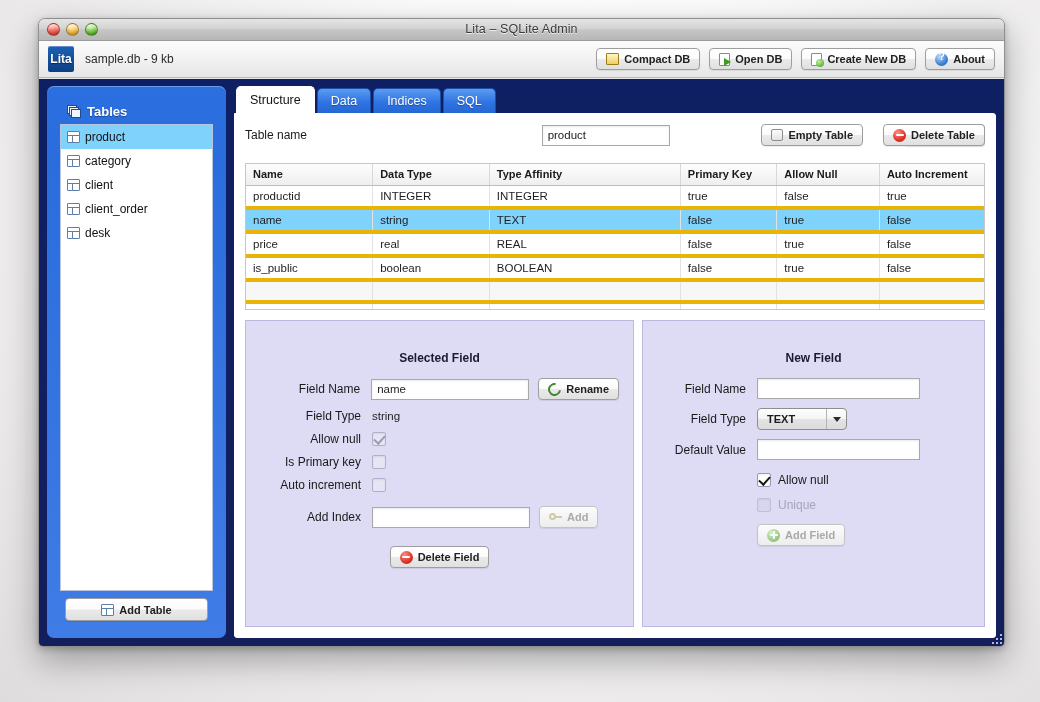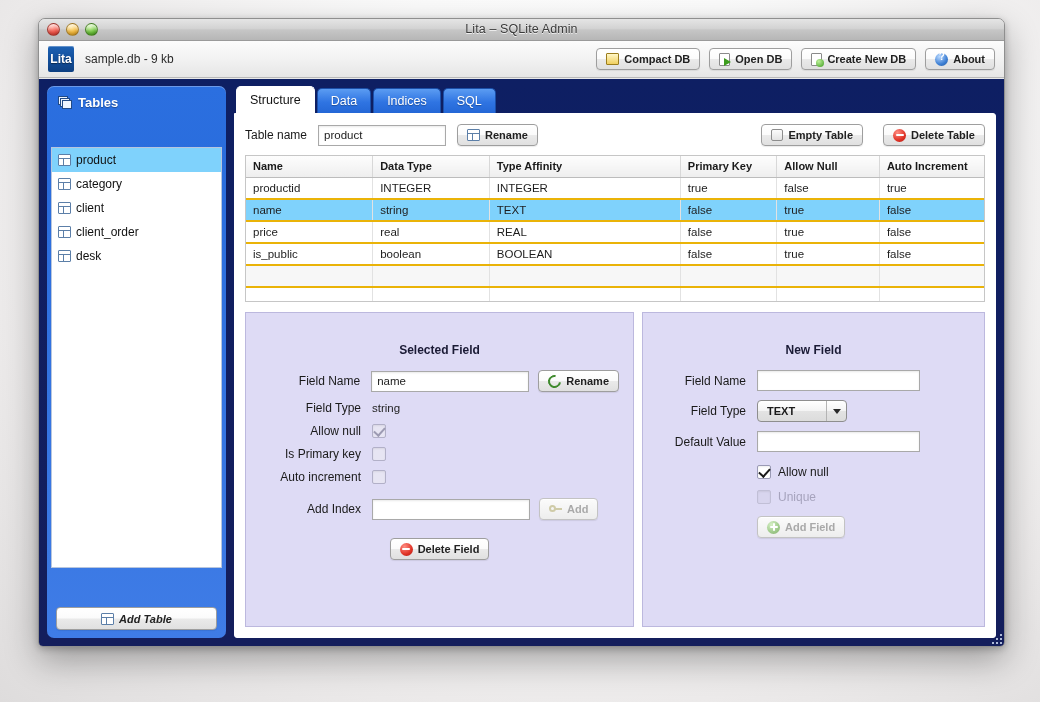--- a/index.html
+++ b/index.html
@@ -90,44 +90,43 @@
     background: linear-gradient(to bottom, #0e1f63 0%, #141e5c 100%);
     padding: 7px 8px 8px 8px;
     display: flex; gap: 8px;
   }
 
   
   #sidebar {
     width: 179px;
     background: linear-gradient(to bottom, #2b6fe0 0%, #2a6ddd 14%, #3f7ce6 100%);
     border-radius: 7px;
-    padding: 4px;
+    padding: 13px;
     display: flex; flex-direction: column;
     box-shadow: inset 0 1px 0 rgba(255,255,255,0.3);
-    gap: 32px;
   }
   #sb-header {
     height: 25px; display: flex; align-items: center; gap: 6px;
     padding-left: 7px;
     color: #fff; font-size: 13px; font-weight: bold;
     text-shadow: 0 1px 1px rgba(0,0,0,0.35);
   }
   #table-list {
     flex: 1;
     background: #fff;
     border: 1px solid #b8c6dd;
     overflow: hidden;
   }
   .tl-item {
     height: 24px; display: flex; align-items: center; gap: 5px;
     padding-left: 6px; font-size: 12px; color: #111;
   }
   .tl-item.selected { background: #7fd2fc; }
   #sb-footer { padding: 7px 5px 4px 5px; }
-  #sb-footer .osx-btn { width: 100%; justify-content: center; height: 23px; font-style: italic; }
+  #sb-footer .osx-btn { width: 100%; justify-content: center; height: 23px; }
 
   
   #main { flex: 1; display: flex; flex-direction: column; min-width: 0; }
   #tabstrip { display: flex; align-items: flex-end; height: 27px; gap: 2px; padding-left: 2px; }
   .tab {
     height: 25px; padding: 0 13px;
     display: flex; align-items: center;
     font-size: 12.5px; color: #ffffff;
     background: linear-gradient(to bottom, #5b9cf2 0%, #2f74e2 55%, #2467d6 100%);
     border-radius: 5px 5px 0 0;
@@ -145,21 +144,21 @@
     background: #ffffff;
     border: 1px solid #ffffff;
     border-radius: 0 3px 3px 3px;
     padding: 9px 10px 10px 10px;
     display: flex; flex-direction: column;
     min-height: 0;
     position: relative;
   }
 
   
-  #panel-top { display: flex; align-items: center; height: 24px; margin-bottom: 8px; position: relative; }
+  #panel-top { display: flex; align-items: center; height: 24px; margin-bottom: 16px; position: relative; justify-content: space-between; }
   .lbl { font-size: 12px; color: #1a1a1a; }
   .txtin {
     height: 21px; border: 1px solid #a9a9a9; background: #fff;
     font-size: 11.5px; color: #222; padding: 0 5px;
     font-family: "Liberation Sans", sans-serif;
     box-shadow: inset 0 1px 2px rgba(0,0,0,0.09);
   }
   #panel-top-right { position: absolute; right: 0; display: flex; gap: 20px; }
 
   
@@ -175,21 +174,21 @@
     border-bottom: 1px solid #bcbcbc;
     border-right: 1px solid #d8d8d8;
     font-size: 11px; font-weight: bold; color: #1a1a1a;
     text-align: left; padding: 4px 7px; height: 21px;
   }
   thead th:last-child { border-right: none; }
   tbody td {
     font-size: 11.5px; color: #1d1d1d;
     padding: 4px 7px; height: 22px;
     border-right: 1px solid #e2e2e2;
-    border-bottom: 2px solid #eab308;
+    border-bottom: 4px solid #eab308;
     overflow: hidden; white-space: nowrap; text-overflow: ellipsis;
   }
   tbody td:last-child { border-right: none; }
   tbody tr.alt td { background: #f7f7f7; }
   tbody tr.sel td { background: #7fd2fc; }
   tbody tr.filler td { height: 22px; }
 
   
   #fieldpanes { display: flex; gap: 8px; margin-top: 10px; flex: 1; min-height: 0; }
   .pane {

